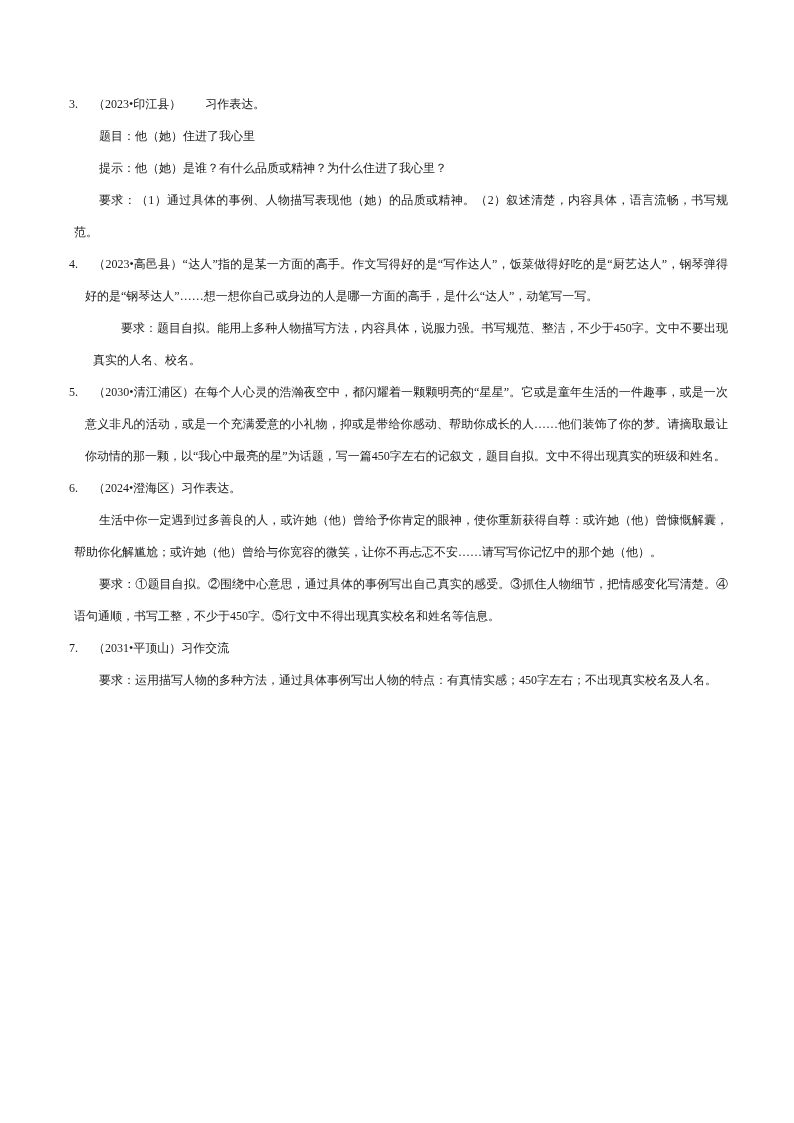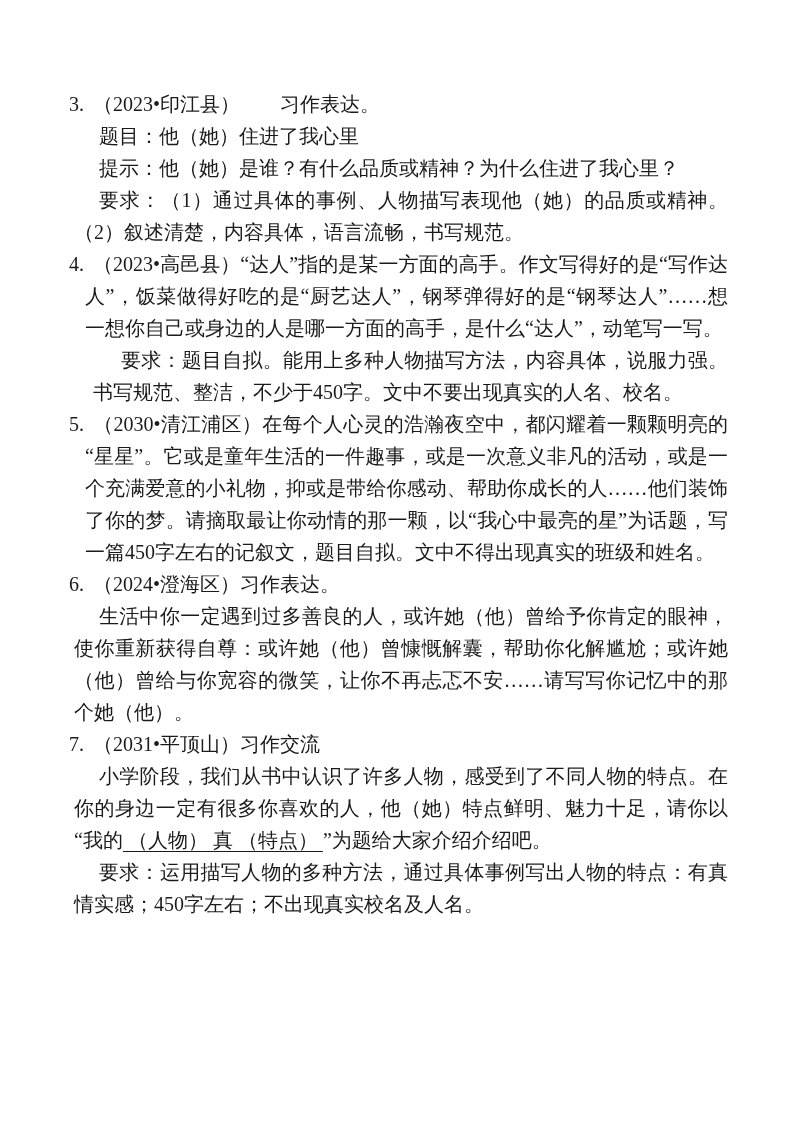--- a/index.html
+++ b/index.html
@@ -5,21 +5,21 @@
   html,body{margin:0;padding:0;background:#e8e8e8;}
   .page{
     width:794px;height:1123px;
     margin:0 auto;
     background:#ffffff;
     box-sizing:border-box;
     padding-top:88px;
     padding-right:66px;
     overflow:hidden;
     font-family:"Liberation Serif","DejaVu Serif",serif;
-    font-size:20px;
+    font-size:12px;
     line-height:32px;
     color:#1a1a1a;
   }
   .para{
     text-align:justify;
     text-align-last:left;
     word-break:break-all;
   }
   
   .k-head{margin-left:85px;text-indent:-16px;}
@@ -48,20 +48,20 @@
       <div>
         <div class="para k-head"><span class="num">4.</span><span>（2023•高邑县）“达人”指的是某一方面的高手。作文写得好的是“写作达人”，饭菜做得好吃的是“厨艺达人”，钢琴弹得好的是“钢琴达人”……想一想你自己或身边的人是哪一方面的高手，是什么“达人”，动笔写一写。</span></div>
         <div class="para k-subwide"><span>要求：题目自拟。能用上多种人物描写方法，内容具体，说服力强。书写规范、整洁，不少于450字。文中不要出现真实的人名、校名。</span></div>
       </div>
       <div>
         <div class="para k-head"><span class="num">5.</span><span>（2030•清江浦区）在每个人心灵的浩瀚夜空中，都闪耀着一颗颗明亮的“星星”。它或是童年生活的一件趣事，或是一次意义非凡的活动，或是一个充满爱意的小礼物，抑或是带给你感动、帮助你成长的人……他们装饰了你的梦。请摘取最让你动情的那一颗，以“我心中最亮的星”为话题，写一篇450字左右的记叙文，题目自拟。文中不得出现真实的班级和姓名。</span></div>
       </div>
       <div>
         <div class="para k-head"><span class="num">6.</span><span>（2024•澄海区）习作表达。</span></div>
         <div class="para k-sub"><span>生活中你一定遇到过多善良的人，或许她（他）曾给予你肯定的眼神，使你重新获得自尊：或许她（他）曾慷慨解囊，帮助你化解尴尬；或许她（他）曾给与你宽容的微笑，让你不再忐忑不安……请写写你记忆中的那个她（他）。</span></div>
+        <div class="para k-sub"><span>要求：①题目自拟。②围绕中心意思，通过具体的事例写出自己真实的感受。③抓住人物细节，把情感变化写清楚。④语句通顺，书写工整，不少于450字。⑤行文中不得出现真实校名和姓名等信息。</span></div>
       </div>
       <div>
         <div class="para k-head"><span class="num">7.</span><span>（2031•平顶山）习作交流</span></div>
-        <div class="para k-sub"><span>小学阶段，我们从书中认识了许多人物，感受到了不同人物的特点。在你的身边一定有很多你喜欢的人，他（她）特点鲜明、魅力十足，请你以“我的</span><span class="u"> （人物） 真 （特点） </span><span>”为题给大家介绍介绍吧。</span></div>
         <div class="para k-sub"><span>要求：运用描写人物的多种方法，通过具体事例写出人物的特点：有真情实感；450字左右；不出现真实校名及人名。</span></div>
       </div>
     </div>
 </div>
 
 </body></html>

